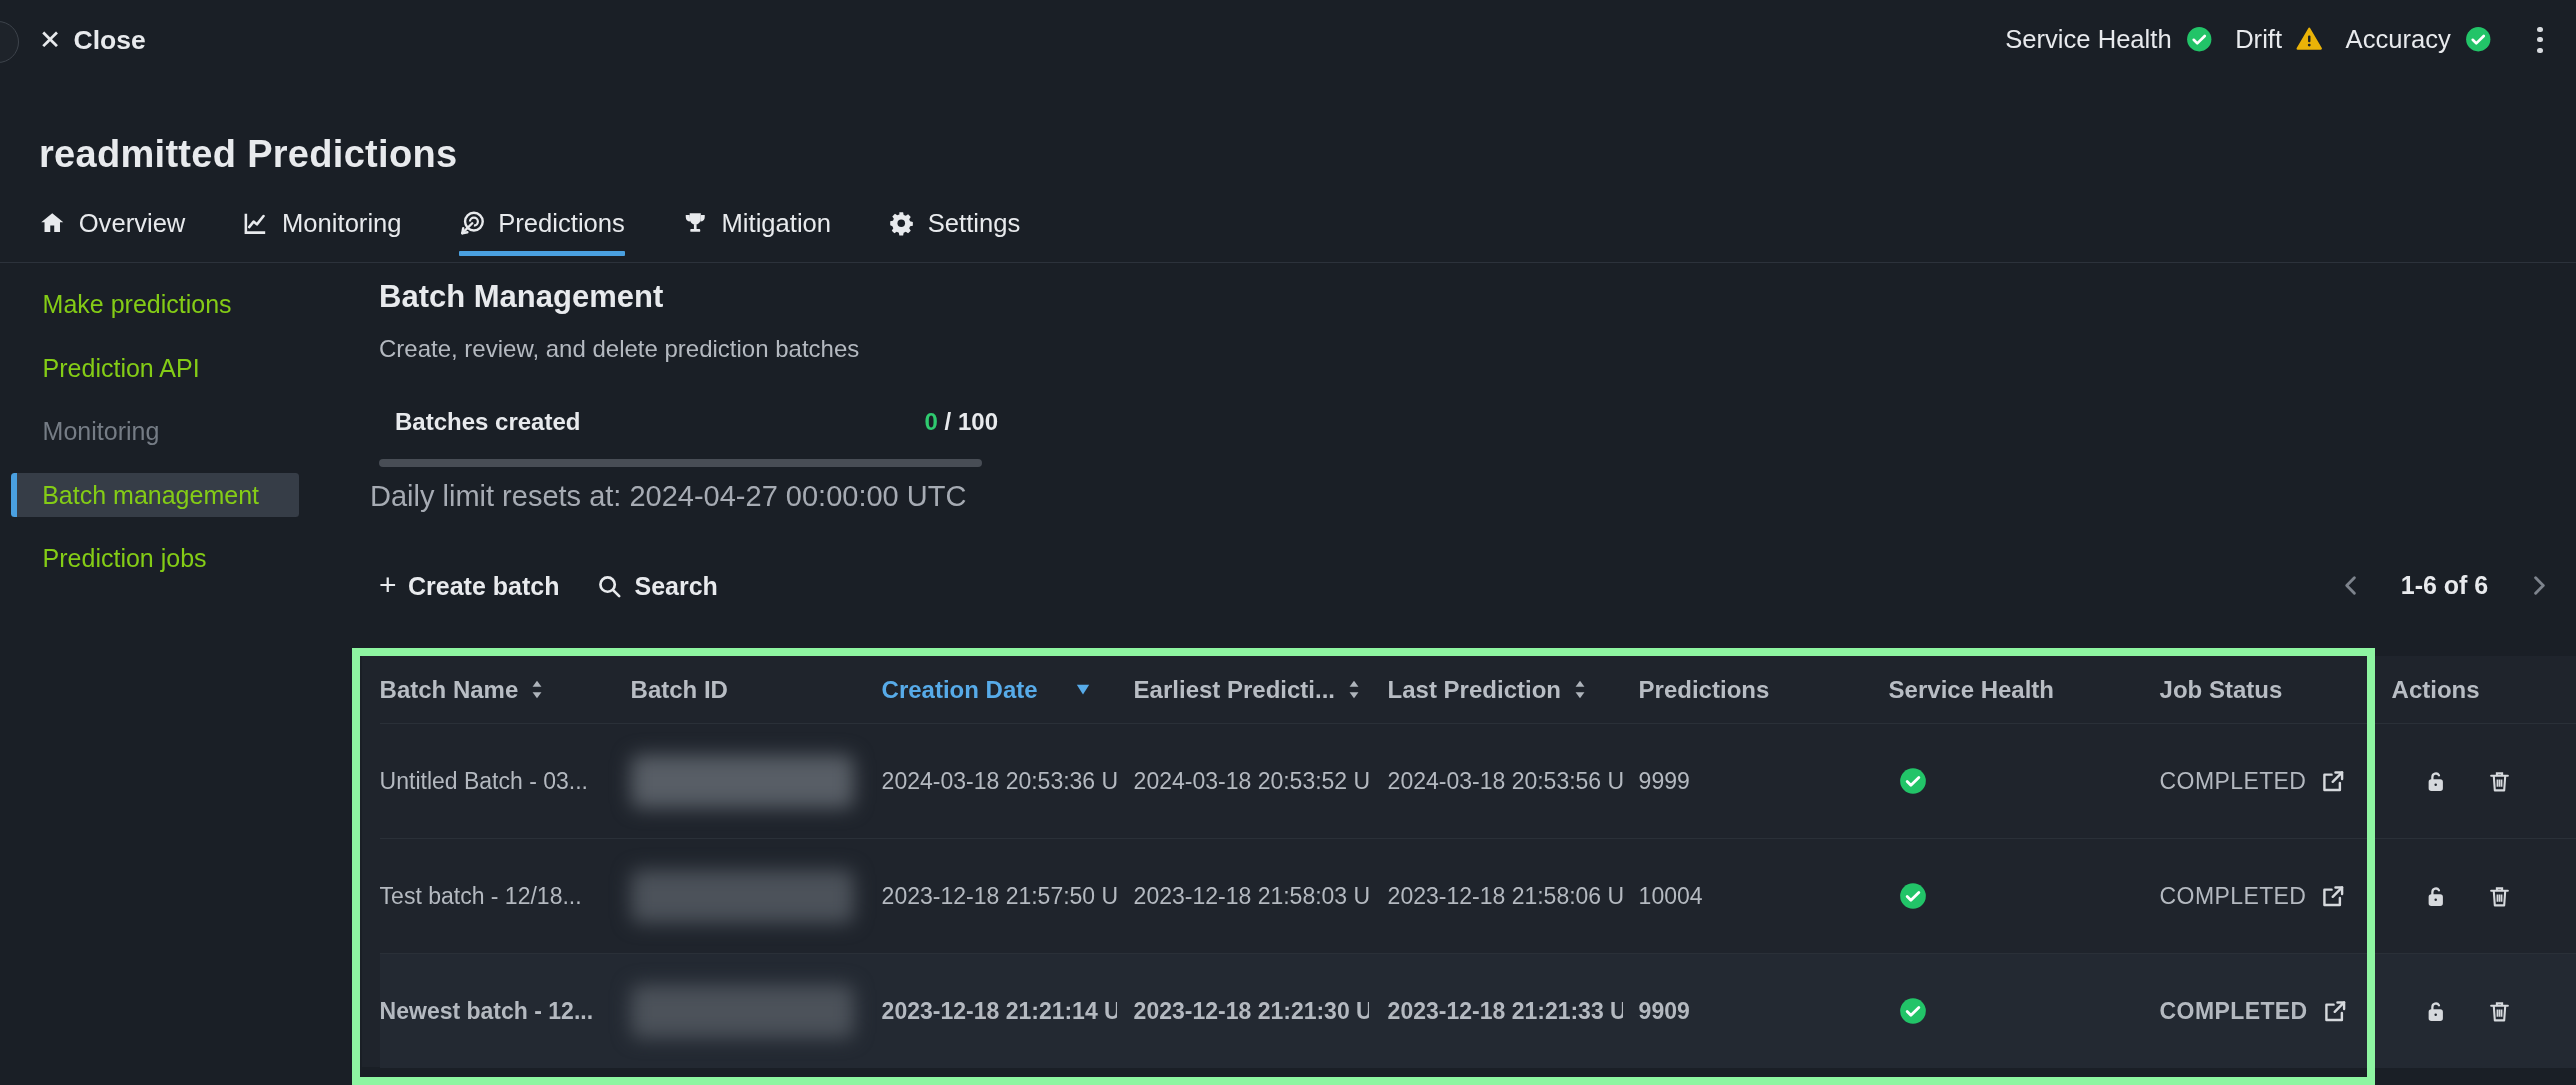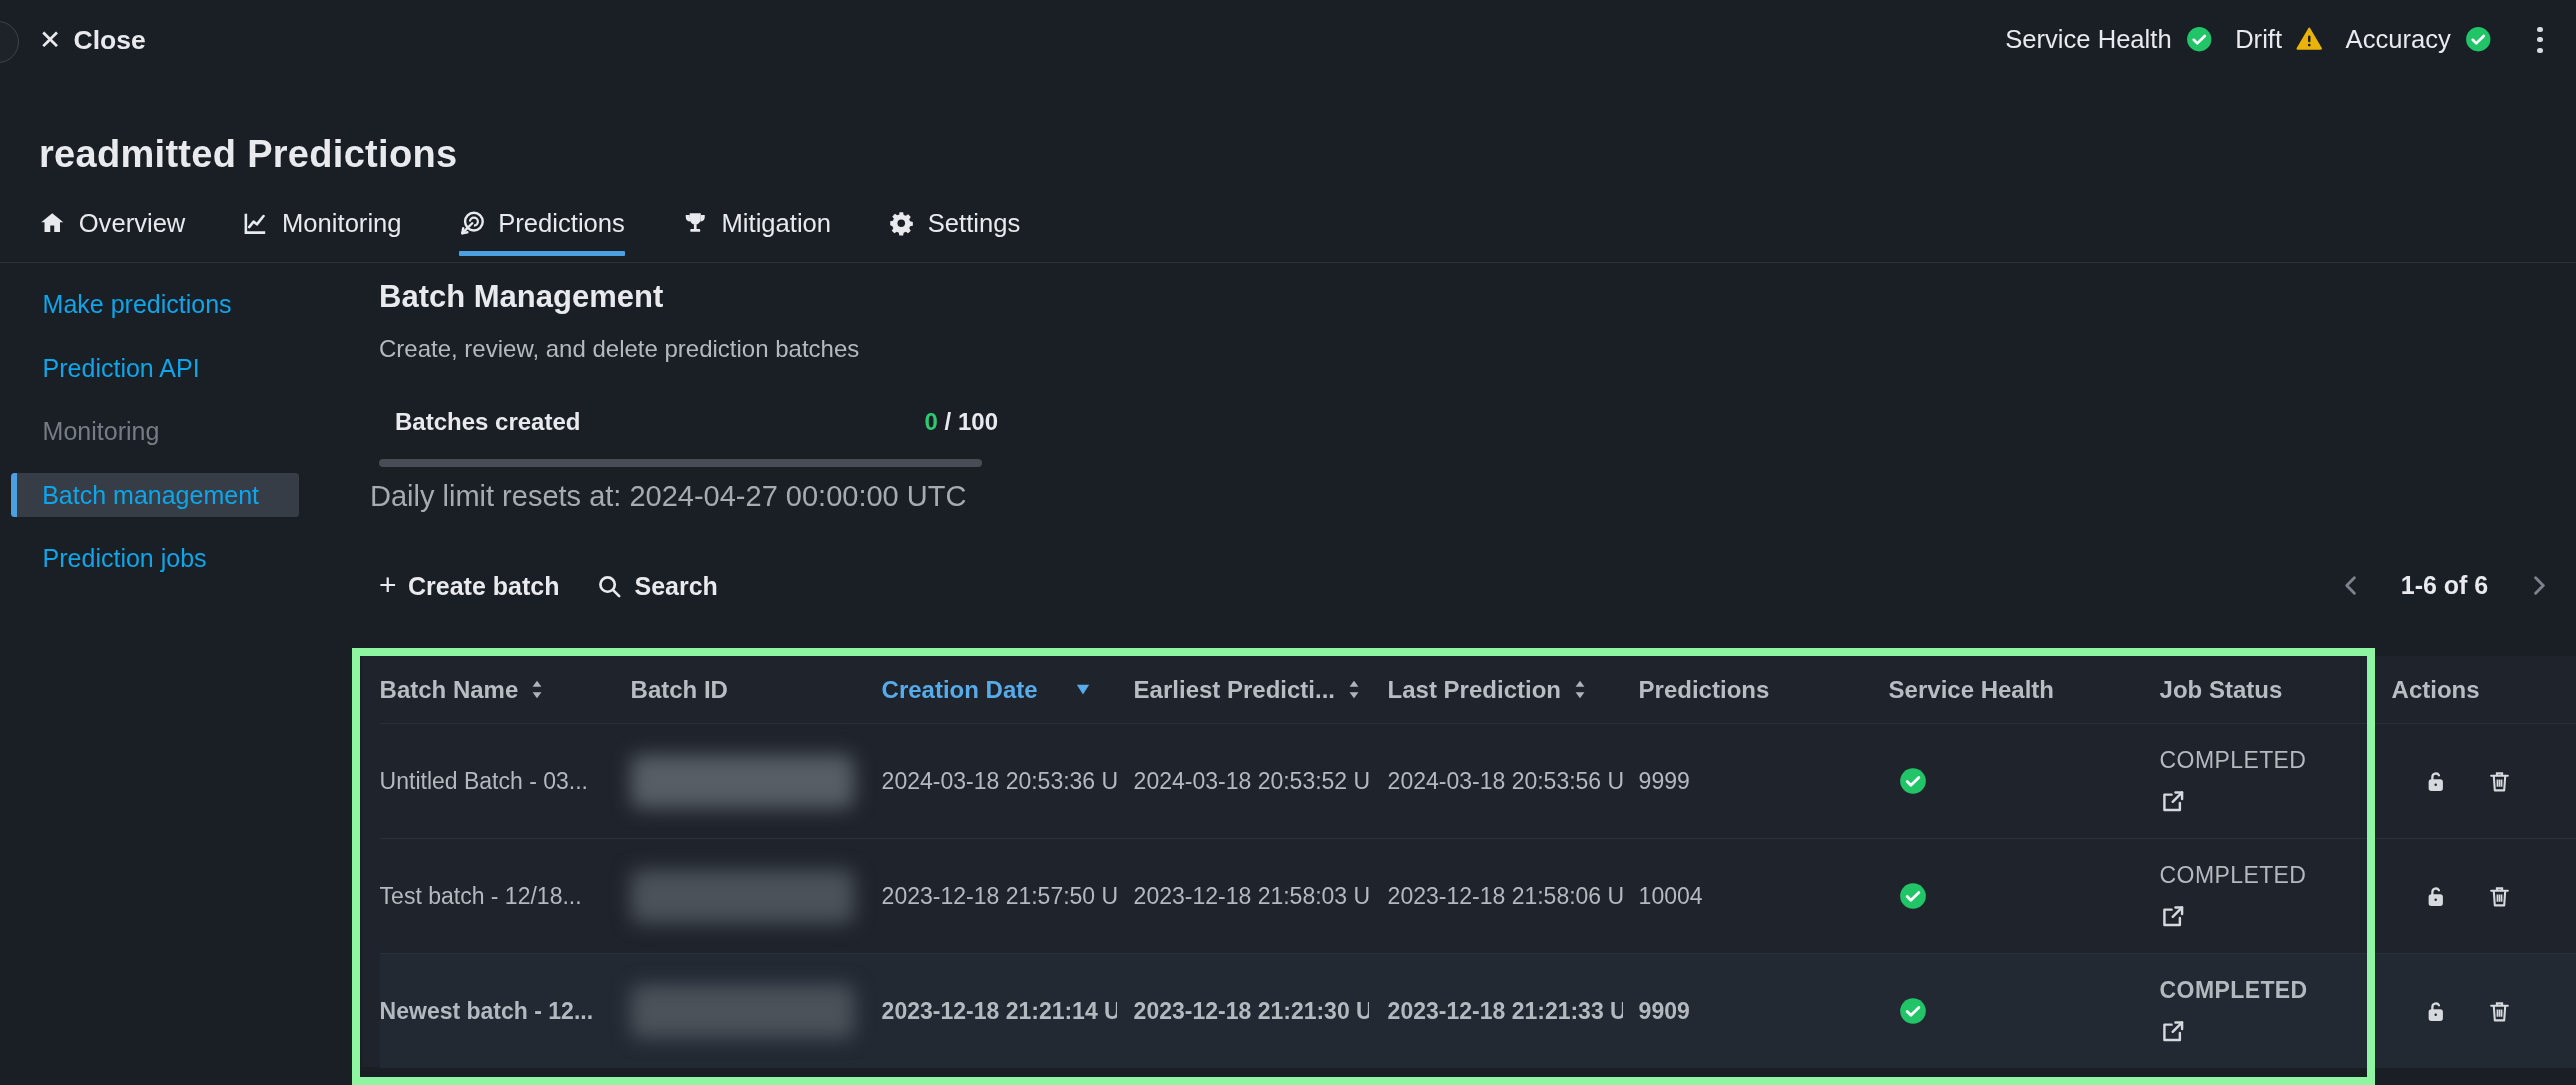--- a/index.html
+++ b/index.html
@@ -29,21 +29,21 @@
   .kebab i{width:5.3px;height:5.3px;border-radius:50%;background:#d7dade;}
   
   .page-title{position:absolute;left:39px;top:104px;font-size:38px;font-weight:bold;letter-spacing:0.3px;margin-top:29px;}
   .tabbar{position:absolute;left:39px;top:203px;display:flex;gap:57px;font-size:25.6px;}
   .tab{position:relative;display:flex;align-items:center;gap:13.2px;height:41px;}
   .tab.active::after{content:"";position:absolute;left:0;right:0;bottom:-12.4px;height:5.3px;
     background:var(--accent);border-radius:0.9px;}
   .tab-divider{position:absolute;left:0;top:262px;width:2576px;height:0.9px;background:#2c323b;}
   
   .side-item{position:absolute;left:10.6px;width:288px;height:44px;display:flex;align-items:center;
-    padding-left:32px;font-size:25px;color:#0ea5e9;border-radius:3.5px;}
+    padding-left:32px;font-size:25px;color:#84cc16;border-radius:3.5px;}
   .side-item.disabled{color:var(--disabled);}
   .side-item.selected{background:var(--sel-bg);border-left:6.2px solid var(--accent);padding-left:25.6px;}
   
   .bm-title{position:absolute;left:379px;top:279px;font-size:31px;font-weight:bold;}
   .bm-subtitle{position:absolute;left:379px;top:335px;font-size:24px;color:var(--muted);}
   .quota-row{position:absolute;left:395px;top:408px;width:603px;display:flex;
     justify-content:space-between;align-items:center;font-size:24px;font-weight:bold;}
   .quota-zero{color:#2fca6f;}
   .progress-track{position:absolute;left:379px;top:459px;width:603px;height:8px;border-radius:4.4px;
     background:#484d55;}
@@ -64,21 +64,21 @@
   .trow.head{height:67px;border-top:none;font-size:24px;font-weight:bold;color:#b8bdc4;}
   .trow.alt{background:var(--row-alt);font-weight:bold;}
   .hcell{display:flex;align-items:center;gap:10.6px;white-space:nowrap;}
   .hcell .sorted-label{color:#57abe9;}
   .clip{display:block;white-space:nowrap;overflow:hidden;}
   .clip.name{max-width:228px;}
   .clip.date{max-width:235px;}
   .pill{width:223px;height:53px;border-radius:8.8px;background:#585e66;filter:blur(9.7px);}
   .pill.dark{background:#4c525a;}
   .health-cell{padding-left:10.6px;}
-  .job-cell{display:flex;align-items:flex-start;gap:14px;letter-spacing:0.4px;flex-direction:column;}
+  .job-cell{display:flex;align-items:flex-end;gap:14px;letter-spacing:0.4px;}
   .actions-cell{display:flex;align-items:center;gap:39px;padding-left:31px;color:#d6d9dd;}
   
   .annotation{position:absolute;left:352px;top:648px;width:2023px;height:437px;
     border:8.8px solid var(--annot);pointer-events:none;z-index:9;}
 </style>
 </head>
 <body>
 
 <div class="edge-circle"></div>
 <div class="close-btn">

